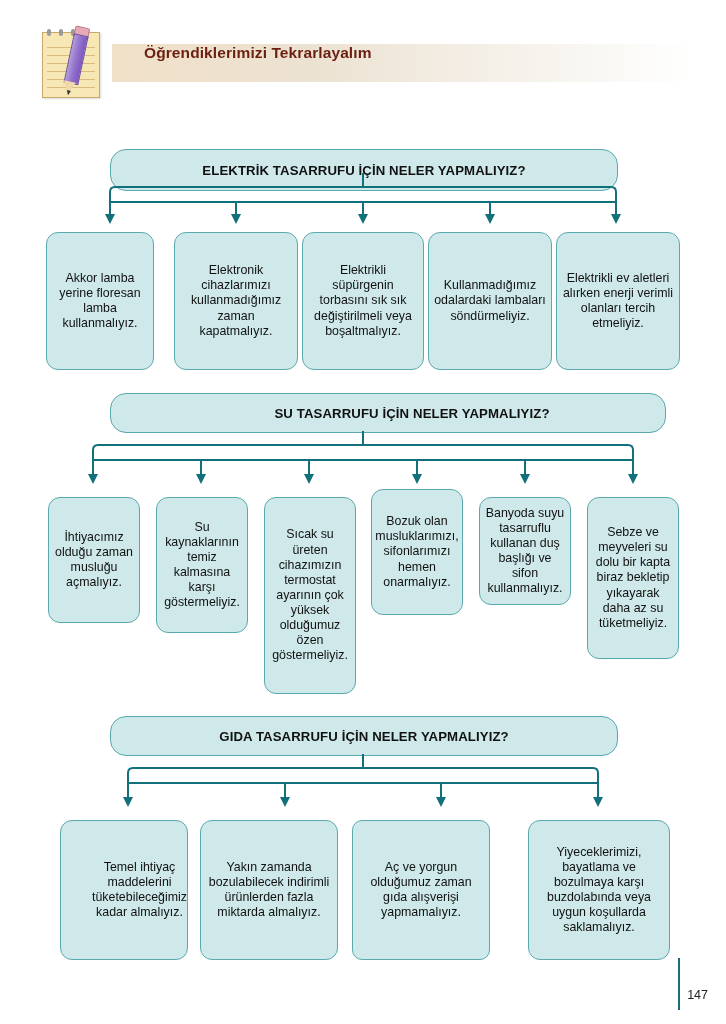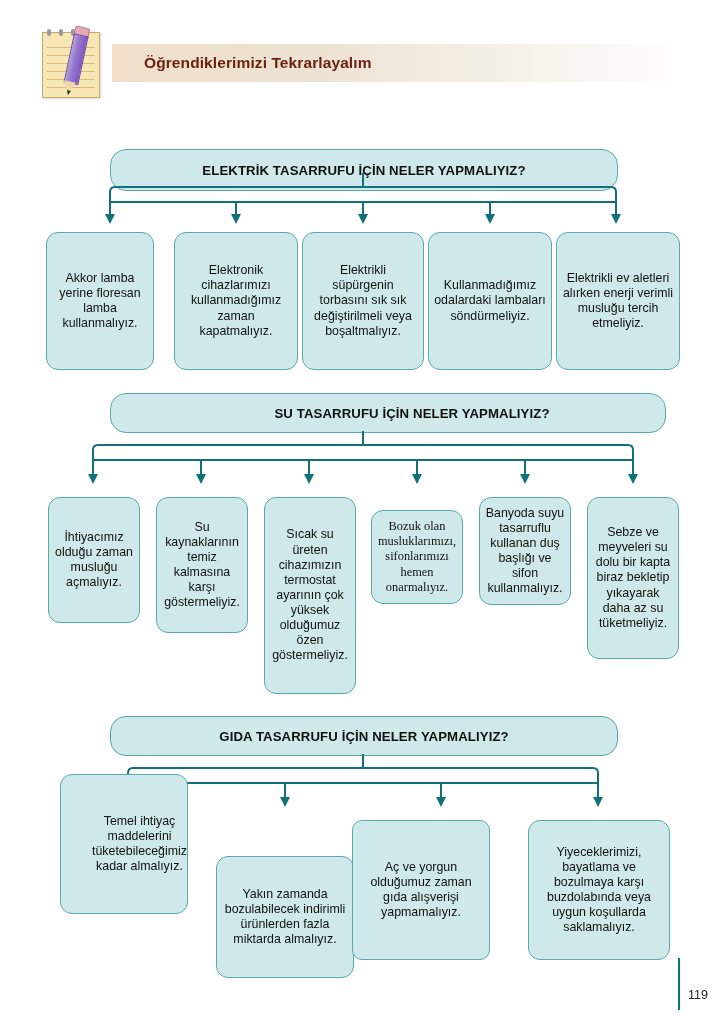--- a/index.html
+++ b/index.html
@@ -24,21 +24,20 @@
     height: 72px;
   }
   .header-bar {
     position: absolute;
     left: 84px;
     top: 16px;
     width: 582px;
     height: 38px;
     background: linear-gradient(to right, #f0e0c8 0%, #ece2d2 35%, #f7f4ee 75%, #ffffff 100%);
     display: flex;
-    align-items: center;
   }
   .header-title {
     font-size: 15.5px;
     font-weight: bold;
     color: #6b1f10;
     padding-left: 32px;
     letter-spacing: 0.1px;
   }
 
   
@@ -230,21 +229,21 @@
     <polygon points="363,54 358,44 368,44"></polygon>
     <polygon points="490,54 485,44 495,44"></polygon>
     <polygon points="616,54 611,44 621,44"></polygon>
   </g>
 </svg>
 
 <div class="leaf-box" style="left:46px; top:232px; width:108px; height:138px;">Akkor lamba yerine floresan lamba kullanmalıyız.</div>
 <div class="leaf-box" style="left:174px; top:232px; width:124px; height:138px;">Elektronik cihazlarımızı kullanmadığımız zaman kapatmalıyız.</div>
 <div class="leaf-box" style="left:302px; top:232px; width:122px; height:138px;">Elektrikli süpürgenin torbasını sık sık değiştirilmeli veya boşaltmalıyız.</div>
 <div class="leaf-box" style="left:428px; top:232px; width:124px; height:138px;">Kullanmadığımız odalardaki lambaları söndürmeliyiz.</div>
-<div class="leaf-box" style="left:556px; top:232px; width:124px; height:138px;">Elektrikli ev aletleri alırken enerji verimli musluğu tercih etmeliyiz.</div>
+<div class="leaf-box" style="left:556px; top:232px; width:124px; height:138px;">Elektrikli ev aletleri alırken enerji verimli olanları tercih etmeliyiz.</div>
 
 <div class="title-box" style="left:110px; top:393px; width:506px; height:38px;padding-left:48px;">SU TASARRUFU İÇİN NELER YAPMALIYIZ?</div>
 
 <svg class="connector" style="left:0px; top:428px; width:726px; height:66px;" viewBox="0 0 726 66">
   <g fill="none" stroke="#11707a" stroke-width="2">
     <path d="M363,3 L363,17"></path>
     <path d="M93,32 L93,22 Q93,17 98,17 L628,17 Q633,17 633,22 L633,32"></path>
     <path d="M93,32 L633,32"></path>
     <path d="M93,32 L93,46"></path>
     <path d="M201,32 L201,46"></path>
@@ -259,21 +258,21 @@
     <polygon points="309,56 304,46 314,46"></polygon>
     <polygon points="417,56 412,46 422,46"></polygon>
     <polygon points="525,56 520,46 530,46"></polygon>
     <polygon points="633,56 628,46 638,46"></polygon>
   </g>
 </svg>
 
 <div class="leaf-box" style="left:48px; top:497px; width:92px; height:126px;">İhtiyacımız olduğu zaman musluğu açmalıyız.</div>
 <div class="leaf-box" style="left:156px; top:497px; width:92px; height:136px;">Su kaynaklarının temiz kalmasına karşı göstermeliyiz.</div>
 <div class="leaf-box" style="left:264px; top:497px; width:92px; height:197px;">Sıcak su üreten cihazımızın termostat ayarının çok yüksek olduğumuz özen göstermeliyiz.</div>
-<div class="leaf-box" style="left:371px; top:510px; width:92px; height:94px;font-family:Liberation Serif, serif;">Bozuk olan musluklarımızı, sifonlarımızı hemen onarmalıyız.</div>
+<div class="leaf-box" style="left:371px; top:489px; width:92px; height:126px;">Bozuk olan musluklarımızı, sifonlarımızı hemen onarmalıyız.</div>
 <div class="leaf-box" style="left:479px; top:497px; width:92px; height:108px;">Banyoda suyu tasarruflu kullanan duş başlığı ve sifon kullanmalıyız.</div>
 <div class="leaf-box" style="left:587px; top:497px; width:92px; height:162px;">Sebze ve meyveleri su dolu bir kapta biraz bekletip yıkayarak daha az su tüketmeliyiz.</div>
 
 <div class="title-box" style="left:110px; top:716px; width:506px; height:38px;">GIDA TASARRUFU İÇİN NELER YAPMALIYIZ?</div>
 
 <svg class="connector" style="left:0px; top:751px; width:726px; height:66px;" viewBox="0 0 726 66">
   <g fill="none" stroke="#11707a" stroke-width="2">
     <path d="M363,3 L363,17"></path>
     <path d="M128,32 L128,22 Q128,17 133,17 L593,17 Q598,17 598,22 L598,32"></path>
     <path d="M128,32 L598,32"></path>
@@ -283,19 +282,19 @@
     <path d="M598,32 L598,46"></path>
   </g>
   <g fill="#11707a">
     <polygon points="128,56 123,46 133,46"></polygon>
     <polygon points="285,56 280,46 290,46"></polygon>
     <polygon points="441,56 436,46 446,46"></polygon>
     <polygon points="598,56 593,46 603,46"></polygon>
   </g>
 </svg>
 
-<div class="leaf-box" style="left:60px; top:774px; width:128px; height:140px;padding-left:36px;">Temel ihtiyaç maddelerini tüketebileceğimiz kadar almalıyız.</div>
-<div class="leaf-box" style="left:216px; top:820px; width:138px; height:122px;margin-top:36px;">Yakın zamanda bozulabilecek indirimli ürünlerden fazla miktarda almalıyız.</div>
+<div class="leaf-box" style="left:60px; top:820px; width:128px; height:140px;padding-left:36px;">Temel ihtiyaç maddelerini tüketebileceğimiz kadar almalıyız.</div>
+<div class="leaf-box" style="left:200px; top:820px; width:138px; height:140px;">Yakın zamanda bozulabilecek indirimli ürünlerden fazla miktarda almalıyız.</div>
 <div class="leaf-box" style="left:352px; top:820px; width:138px; height:140px;border-radius:10px;">Aç ve yorgun olduğumuz zaman gıda alışverişi yapmamalıyız.</div>
 <div class="leaf-box" style="left:528px; top:820px; width:142px; height:140px;">Yiyeceklerimizi, bayatlama ve bozulmaya karşı buzdolabında veya uygun koşullarda saklamalıyız.</div>
 
 <div class="page-rule"></div>
-<div class="page-number">119</div>
+<div class="page-number">147</div>
 
 </body></html>

